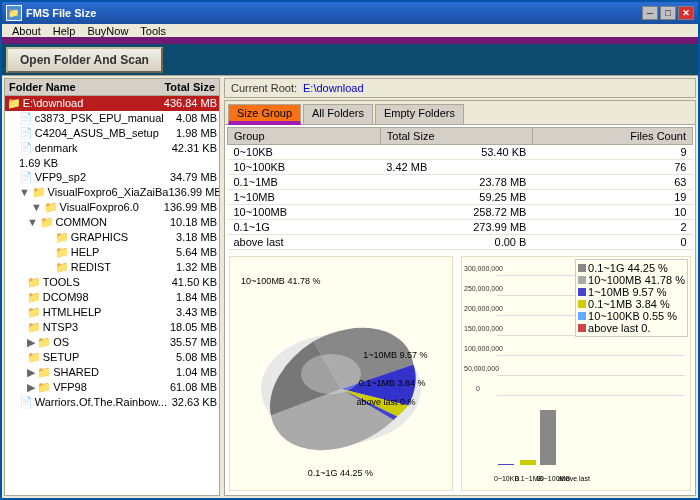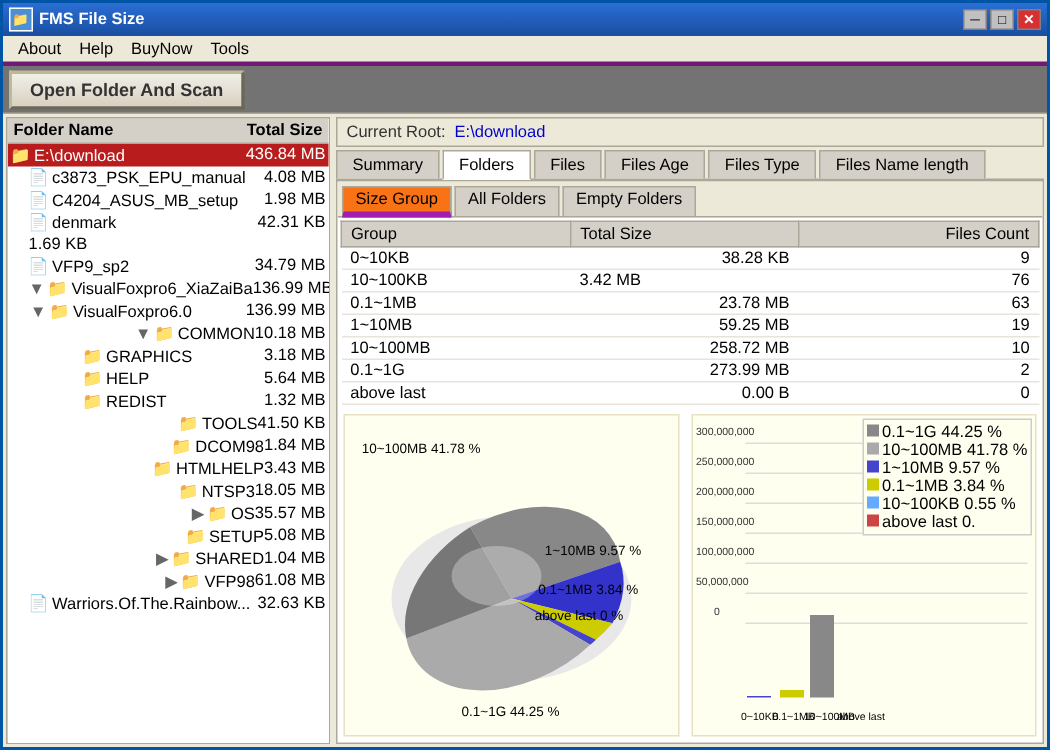--- a/index.html
+++ b/index.html
@@ -7,35 +7,35 @@
     
     .window { width: 700px; height: 500px; background: #ece9d8; border: 2px solid #0054a6; display: flex; flex-direction: column; }
     
     .title-bar { background: linear-gradient(to bottom, #2a6ed4, #1a4ea0); height: 22px; display: flex; align-items: center; justify-content: space-between; padding: 0 4px; color: white; font-weight: bold; font-size: 12px; flex-shrink: 0; }
     .title-bar-text { display: flex; align-items: center; gap: 4px; }
     .title-icon { width: 16px; height: 16px; background: #4a90d9; border: 1px solid #fff; font-size: 9px; display: flex; align-items: center; justify-content: center; }
     .title-controls { display: flex; gap: 2px; }
     .title-btn { width: 16px; height: 14px; background: #c0c0c0; border: 1px solid #808080; font-size: 9px; cursor: pointer; display: flex; align-items: center; justify-content: center; color: #000; }
     .title-btn.close { background: #d83030; color: white; }
     
-    .menu-bar { background: #ece9d8; height: 20px; display: flex; align-items: center; padding: 0 4px; border-bottom: 3px solid #701a75; flex-shrink: 0; }
+    .menu-bar { background: #ece9d8; height: 20px; display: flex; align-items: center; padding: 0 4px; border-bottom: 7px solid #701a75; flex-shrink: 0; }
     .menu-item { padding: 2px 6px; cursor: pointer; color: #000; }
     
-    .toolbar { background: #737373; height: 32px; display: flex; align-items: center; padding: 2px 4px; border-bottom: 1px solid #aca899; flex-shrink: 0; }
+    .toolbar { background: #0c4a6e; height: 32px; display: flex; align-items: center; padding: 2px 4px; border-bottom: 1px solid #aca899; flex-shrink: 0; }
     .scan-btn { background: linear-gradient(to bottom, #f0f0e8, #d8d0c0); border: 2px outset #c0b898; padding: 4px 12px; cursor: pointer; font-size: 12px; font-weight: bold; color: #333; }
     
     .main { display: flex; flex: 1; overflow: hidden; }
     
     .left-panel { width: 216px; flex-shrink: 0; background: white; border: 1px solid #aca899; margin: 2px; overflow: auto; }
     .tree-header { display: grid; grid-template-columns: 1fr auto; background: #d4d0c8; padding: 2px 4px; border-bottom: 1px solid #aca899; font-weight: bold; }
     .tree-row { display: grid; grid-template-columns: 1fr auto; padding: 1px 2px; cursor: pointer; white-space: nowrap; }
     .tree-row.root { background: #b91c1c; color: white; }
     .indent-1 { padding-left: 14px; }
-    .indent-2 { padding-left: 15px; }
-    .indent-3 { padding-left: 42px; text-align: right; }
+    .indent-2 { padding-left: 26px; }
+    .indent-3 { padding-left: 22px; }
     .tree-toggle { margin-right: 2px; color: #666; }
     .folder-icon { color: #f0c000; margin-right: 2px; }
     
     .right-panel { flex: 1; display: flex; flex-direction: column; margin: 2px; overflow: hidden; }
     .current-root-bar { display: flex; align-items: center; gap: 6px; padding: 3px 6px; background: #ece9d8; border: 1px solid #aca899; margin-bottom: 2px; flex-shrink: 0; }
     .current-root-label { color: #333; }
     .current-root-value { color: #0000cc; }
     
     .tabs { display: flex; background: #ece9d8; border-bottom: 1px solid #aca899; flex-shrink: 0; }
     .tab { padding: 3px 10px; border: 1px solid #aca899; border-bottom: none; margin-right: 2px; cursor: pointer; background: #d4d0c8; }
@@ -186,28 +186,20 @@
       </div>
     </div>
 
     <div class="right-panel">
 
       <div class="current-root-bar">
         <span class="current-root-label">Current Root:</span>
         <span class="current-root-value">E:\download</span>
       </div>
 
-      <div class="tabs">
-        <div class="tab">Summary</div>
-        <div class="tab active">Folders</div>
-        <div class="tab">Files</div>
-        <div class="tab">Files Age</div>
-        <div class="tab">Files Type</div>
-        <div class="tab">Files Name length</div>
-      </div>
 
       <div class="content-area">
 
         <div class="sub-tabs">
           <div class="sub-tab active">Size Group</div>
           <div class="sub-tab">All Folders</div>
           <div class="sub-tab">Empty Folders</div>
         </div>
 
         <div class="table-section">
@@ -215,21 +207,21 @@
             <thead>
               <tr>
                 <th>Group</th>
                 <th>Total Size</th>
                 <th>Files Count</th>
               </tr>
             </thead>
             <tbody id="table-body">
             <tr>
                   <td>0~10KB</td>
-                  <td style="text-align:right">38.28 KB</td>
+                  <td style="text-align:right">53.40 KB</td>
                   <td style="text-align:right">9</td>
                 </tr>
                 <tr>
                   <td>10~100KB</td>
                   <td style="text-align:left">3.42 MB</td>
                   <td style="text-align:right">76</td>
                 </tr>
                 <tr>
                   <td>0.1~1MB</td>
                   <td style="text-align:right">23.78 MB</td>

